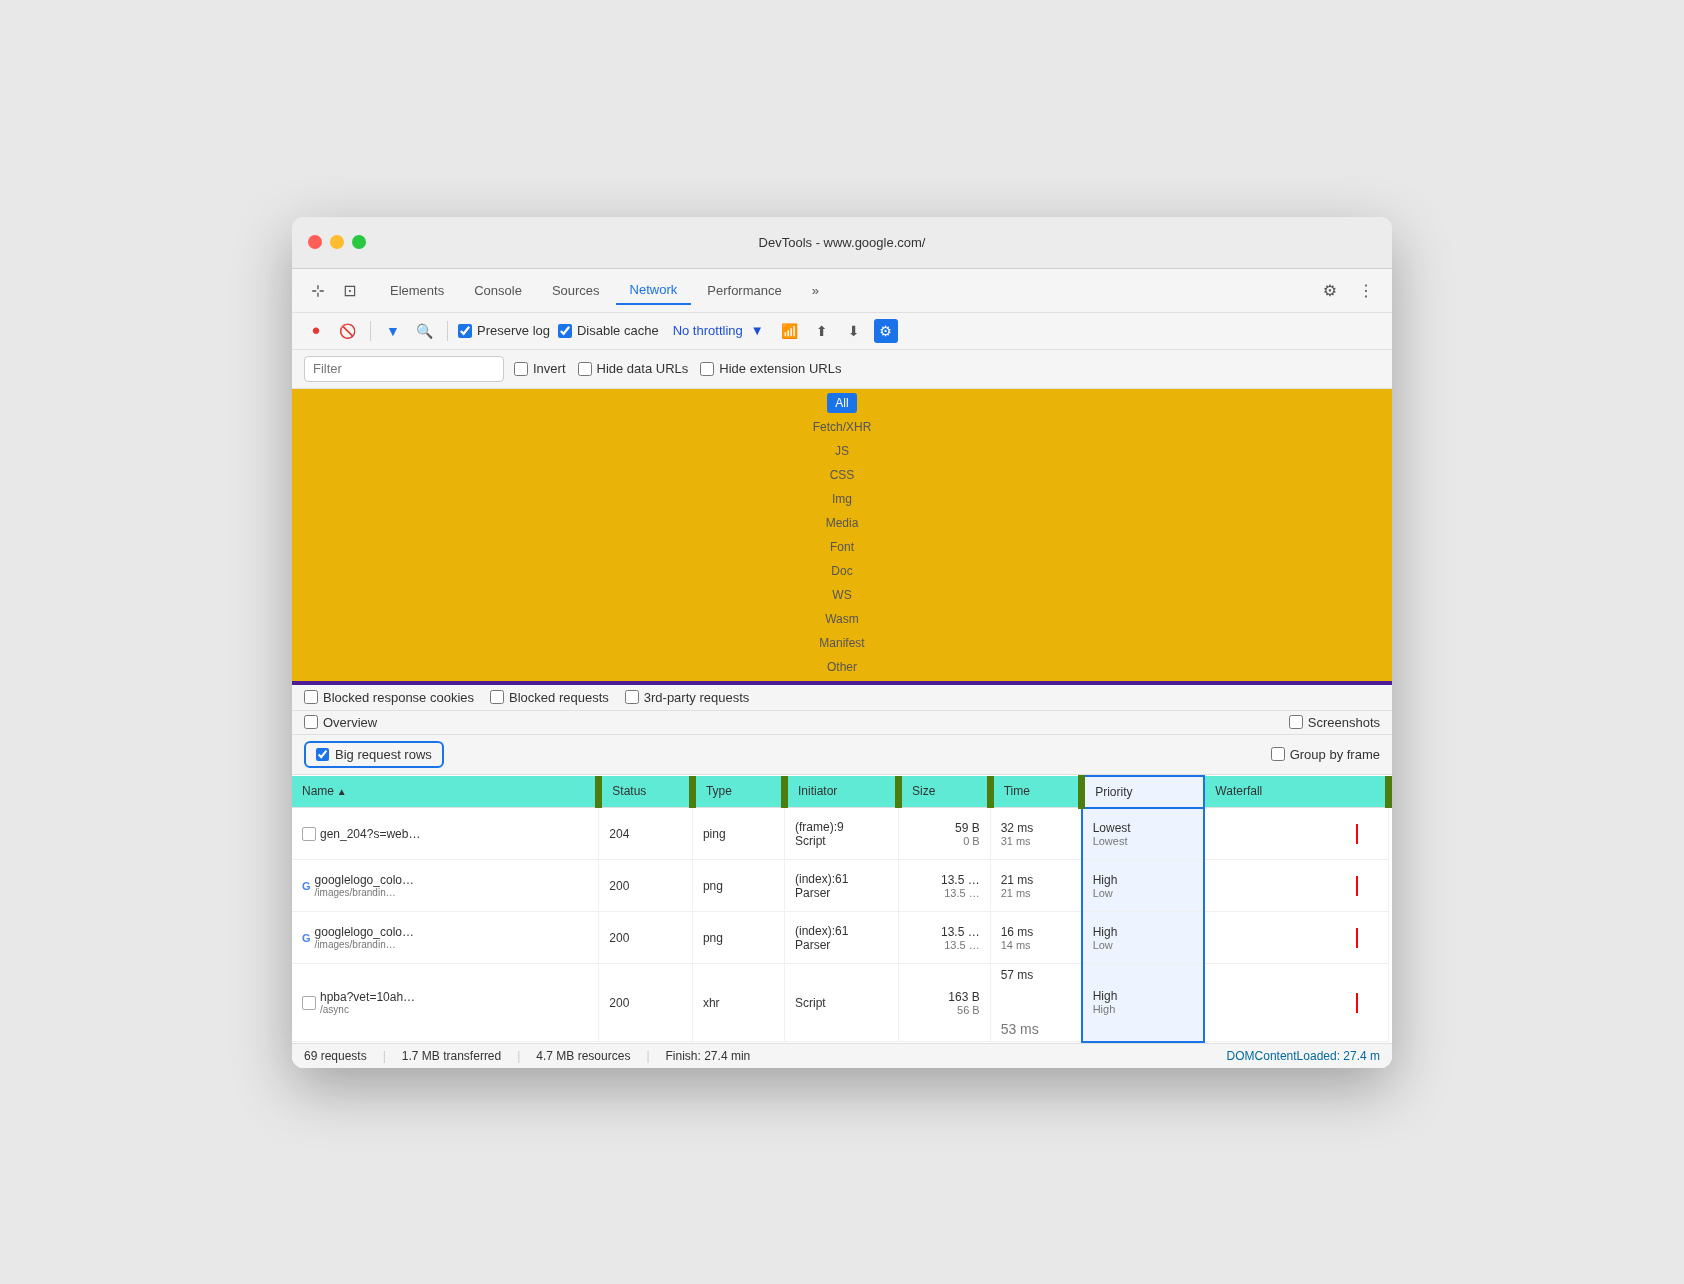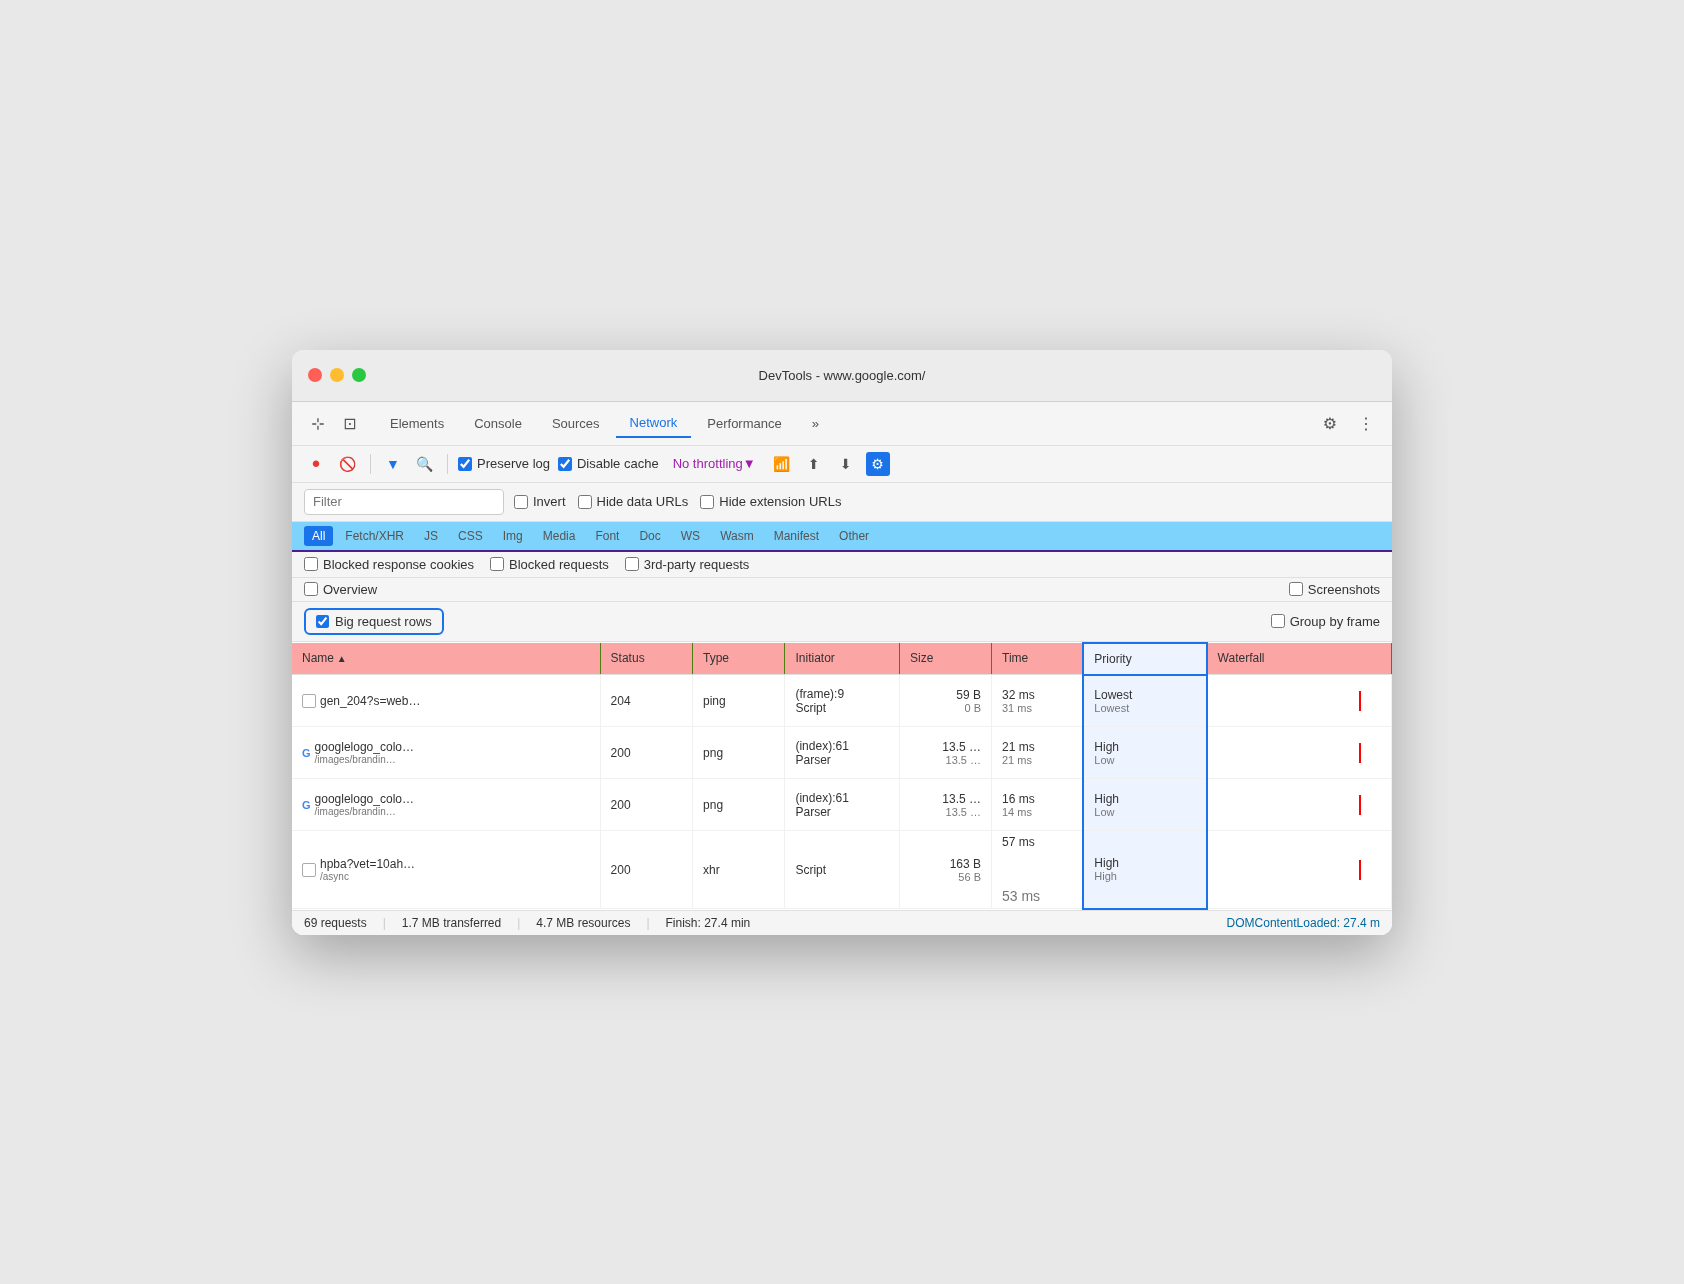--- a/index.html
+++ b/index.html
@@ -134,23 +134,23 @@
       white-space: nowrap;
     }
     .checkbox-label input[type="checkbox"] {
       width: 14px;
       height: 14px;
       accent-color: #1a73e8;
     }
     .throttle-select {
       display: flex;
       align-items: center;
-      gap: 0;
-      font-size: 13px;
-      color: #a21caf;
+      gap: 8px;
+      font-size: 13px;
+      color: #1d4ed8;
       cursor: pointer;
       padding: 2px 6px;
       border-radius: 3px;
     }
     
     .filter-row {
       display: flex;
       align-items: center;
       padding: 6px 12px;
       gap: 10px;
@@ -173,22 +173,23 @@
       gap: 12px;
       font-size: 13px;
       color: #333;
     }
     
     .type-filter-row {
       display: flex;
       align-items: center;
       padding: 4px 12px;
       gap: 4px;
-      border-bottom: 2px solid #4c1d95;
-      background: #7dd3fc;
+      border-bottom: 4px solid #4c1d95;
+      background: #eab308;
+      flex-direction: column;
     }
     .type-btn {
       padding: 3px 8px;
       font-size: 12px;
       color: #555;
       border: none;
       background: none;
       cursor: pointer;
       border-radius: 3px;
       white-space: nowrap;
@@ -231,23 +232,23 @@
     .big-request-box input[type="checkbox"] {
       accent-color: #1a73e8;
     }
     
     .network-table {
       width: 100%;
       border-collapse: collapse;
       font-size: 12px;
     }
     .network-table th {
-      background: #fca5a5;
+      background: #5eead4;
       border-bottom: 1px solid #e0e0e0;
-      border-right: 1px solid #4d7c0f;
+      border-right: 7px solid #4d7c0f;
       padding: 8px 10px;
       text-align: left;
       font-weight: 500;
       color: #333;
       white-space: nowrap;
       position: sticky;
       top: 0;
     }
     .network-table td {
       padding: 4px 10px;

